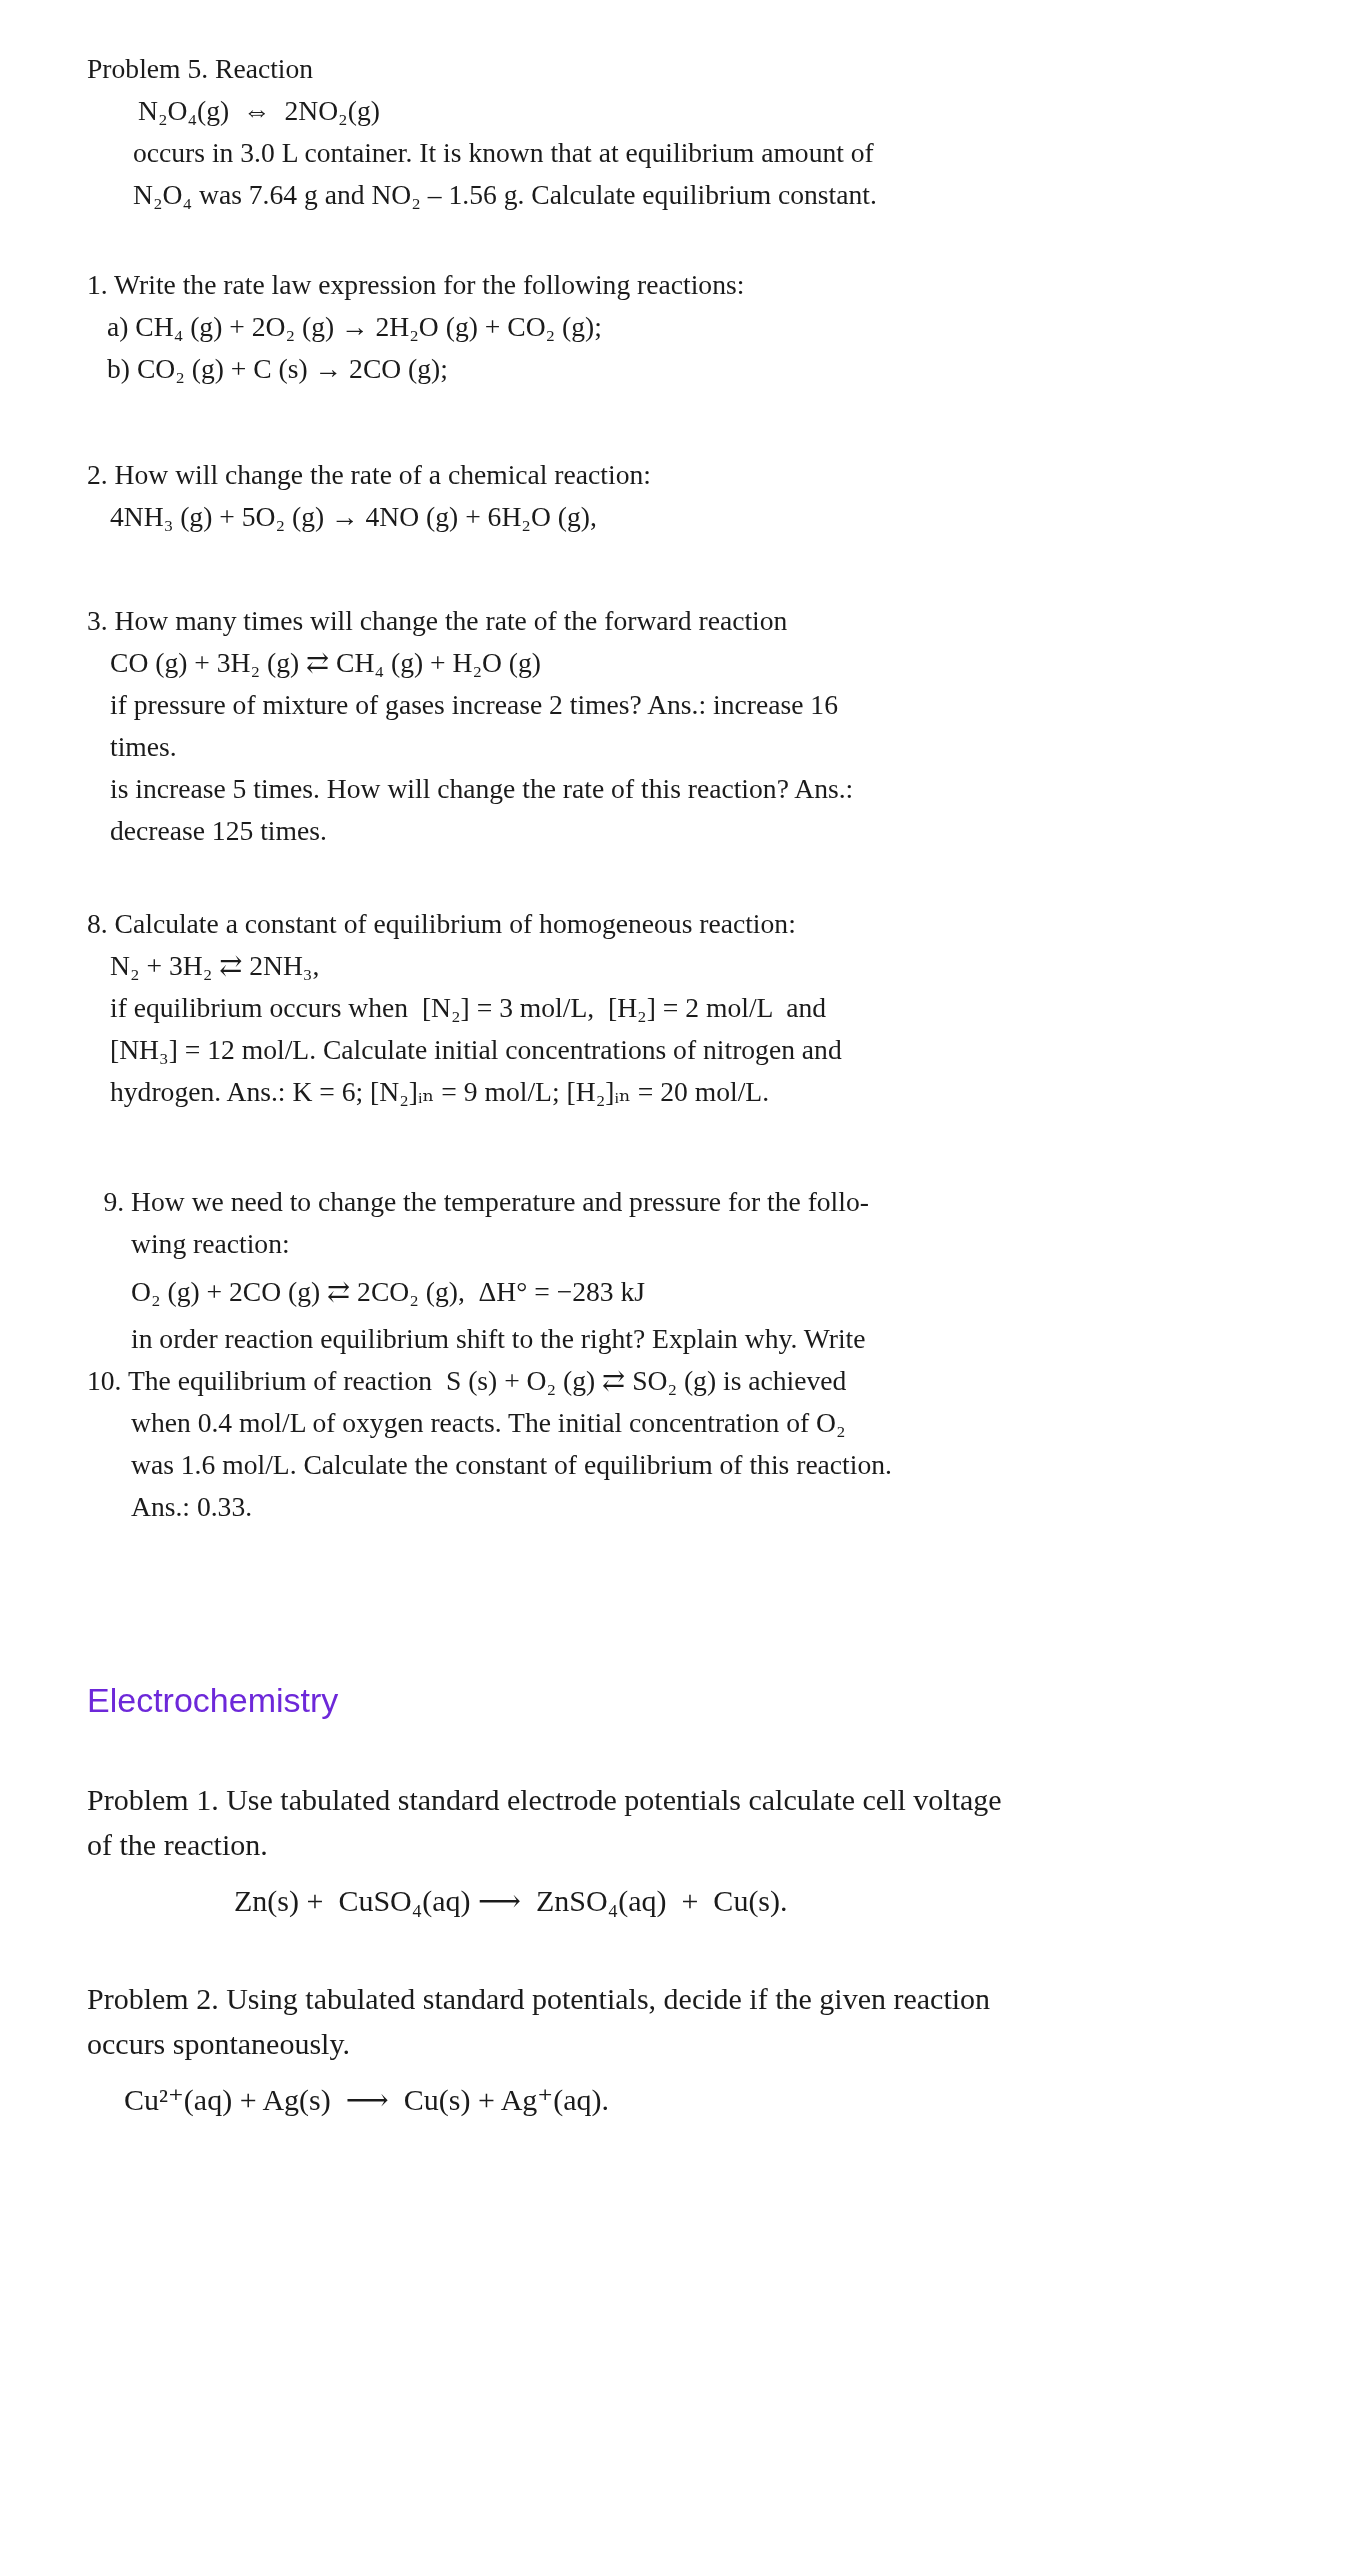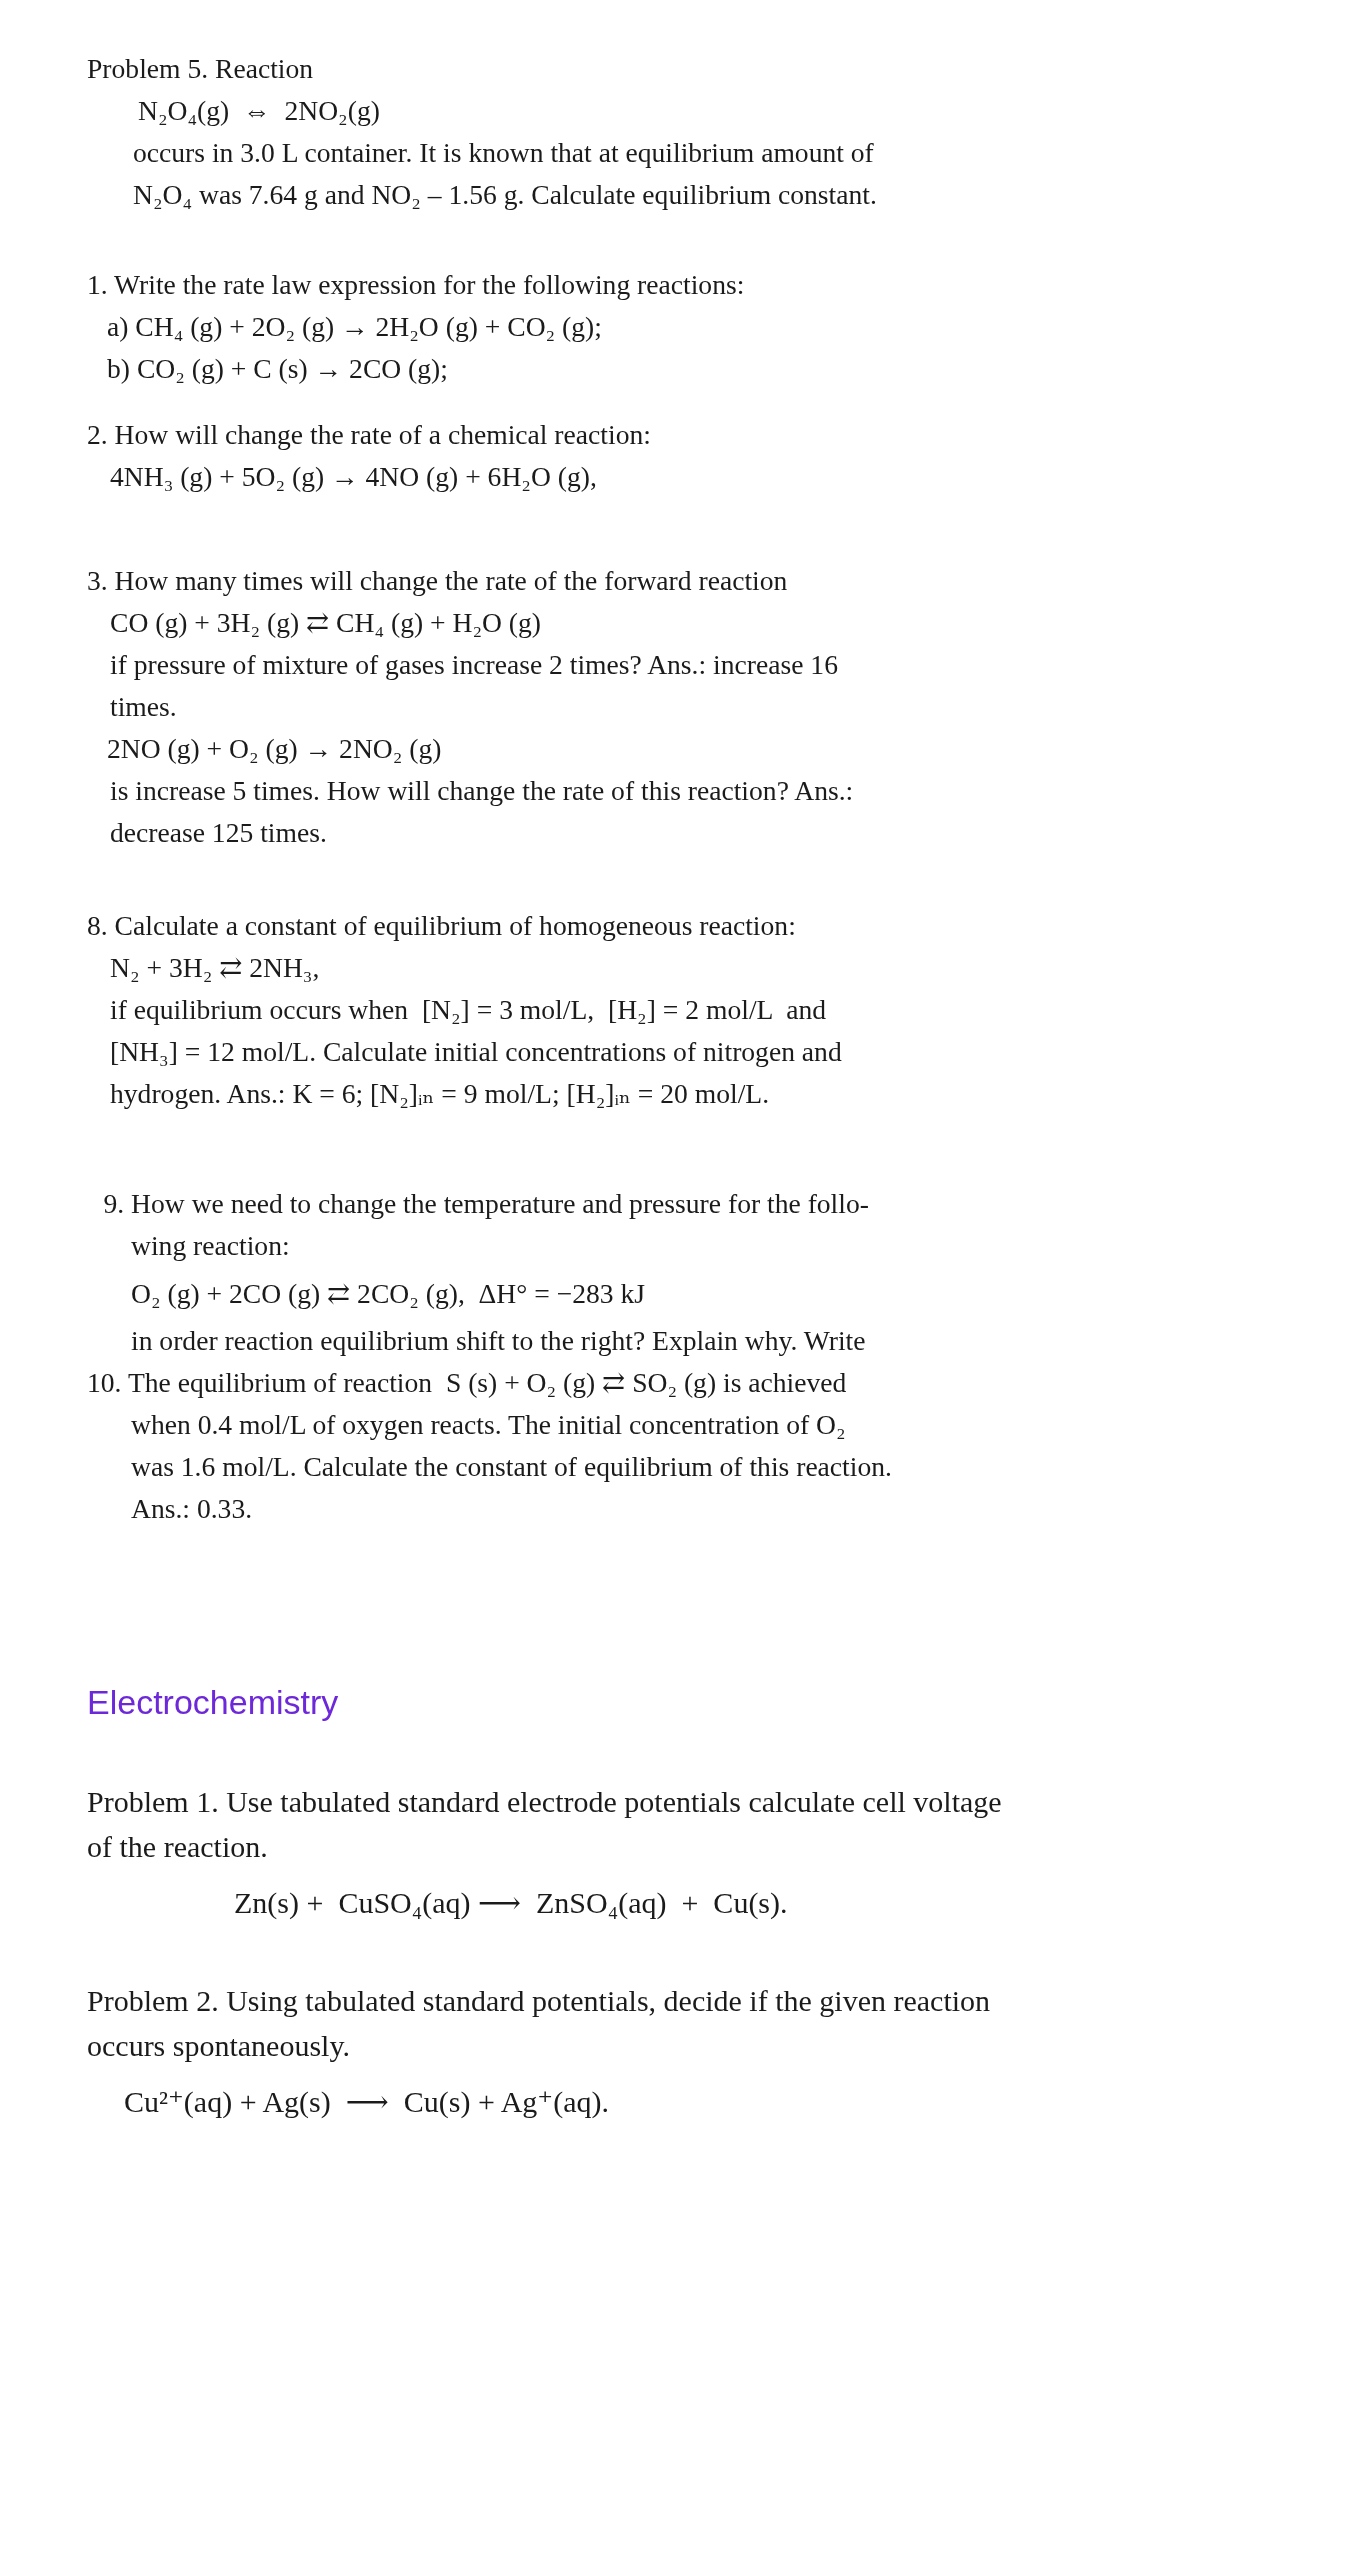--- a/index.html
+++ b/index.html
@@ -31,21 +31,21 @@
   .i22 { margin-left: 20px; }
   .i25 { margin-left: 23px; }
   .i48 { margin-left: 44px; }
   .i50 { margin-left: 46px; }
   .i55 { margin-left: 51px; }
   .i40 { margin-left: 37px; }
   .i160 { margin-left: 147px; }
 
   
   .b-p5  { margin-bottom: 48px; }
-  .b-i1  { margin-bottom: 24px; }
+  .b-i1  { margin-bottom: 64px; }
   .b-i2  { margin-bottom: 62px; }
   .b-i2p { margin-bottom: 53px; }
   .b-i3  { margin-bottom: 0; }
   .b-i4  { margin-bottom: 51px; }
   .b-i8  { margin-bottom: 68px; }
   .b-i9  { margin-bottom: 0; }
   .b-i10 { margin-bottom: 152px; }
   .b-head { margin-bottom: 57px; }
   .b-ep1 { margin-bottom: 53px; }
 
@@ -79,21 +79,20 @@
 
 
     <div class="block b-i3">
       <div class="line">3. How many times will change the rate of the forward reaction</div>
       <div class="line i25">CO (g) + 3H₂ (g) ⇄ CH₄ (g) + H₂O (g)</div>
       <div class="line i25">if pressure of mixture of gases increase 2 times? Ans.: increase 16</div>
       <div class="line i25">times.</div>
     </div>
 
     <div class="block b-i4">
-      <div class="line i22">2NO (g) + O₂ (g) → 2NO₂ (g)</div>
       <div class="line i25">is increase 5 times. How will change the rate of this reaction? Ans.:</div>
       <div class="line i25">decrease 125 times.</div>
     </div>
 
     <div class="block b-i8">
       <div class="line">8. Calculate a constant of equilibrium of homogeneous reaction:</div>
       <div class="line i25">N₂ + 3H₂ ⇄ 2NH₃,</div>
       <div class="line i25">if equilibrium occurs when  [N₂] = 3 mol/L,  [H₂] = 2 mol/L  and</div>
       <div class="line i25">[NH₃] = 12 mol/L. Calculate initial concentrations of nitrogen and</div>
       <div class="line i25">hydrogen. Ans.: K = 6; [N₂]ᵢₙ = 9 mol/L; [H₂]ᵢₙ = 20 mol/L.</div>

